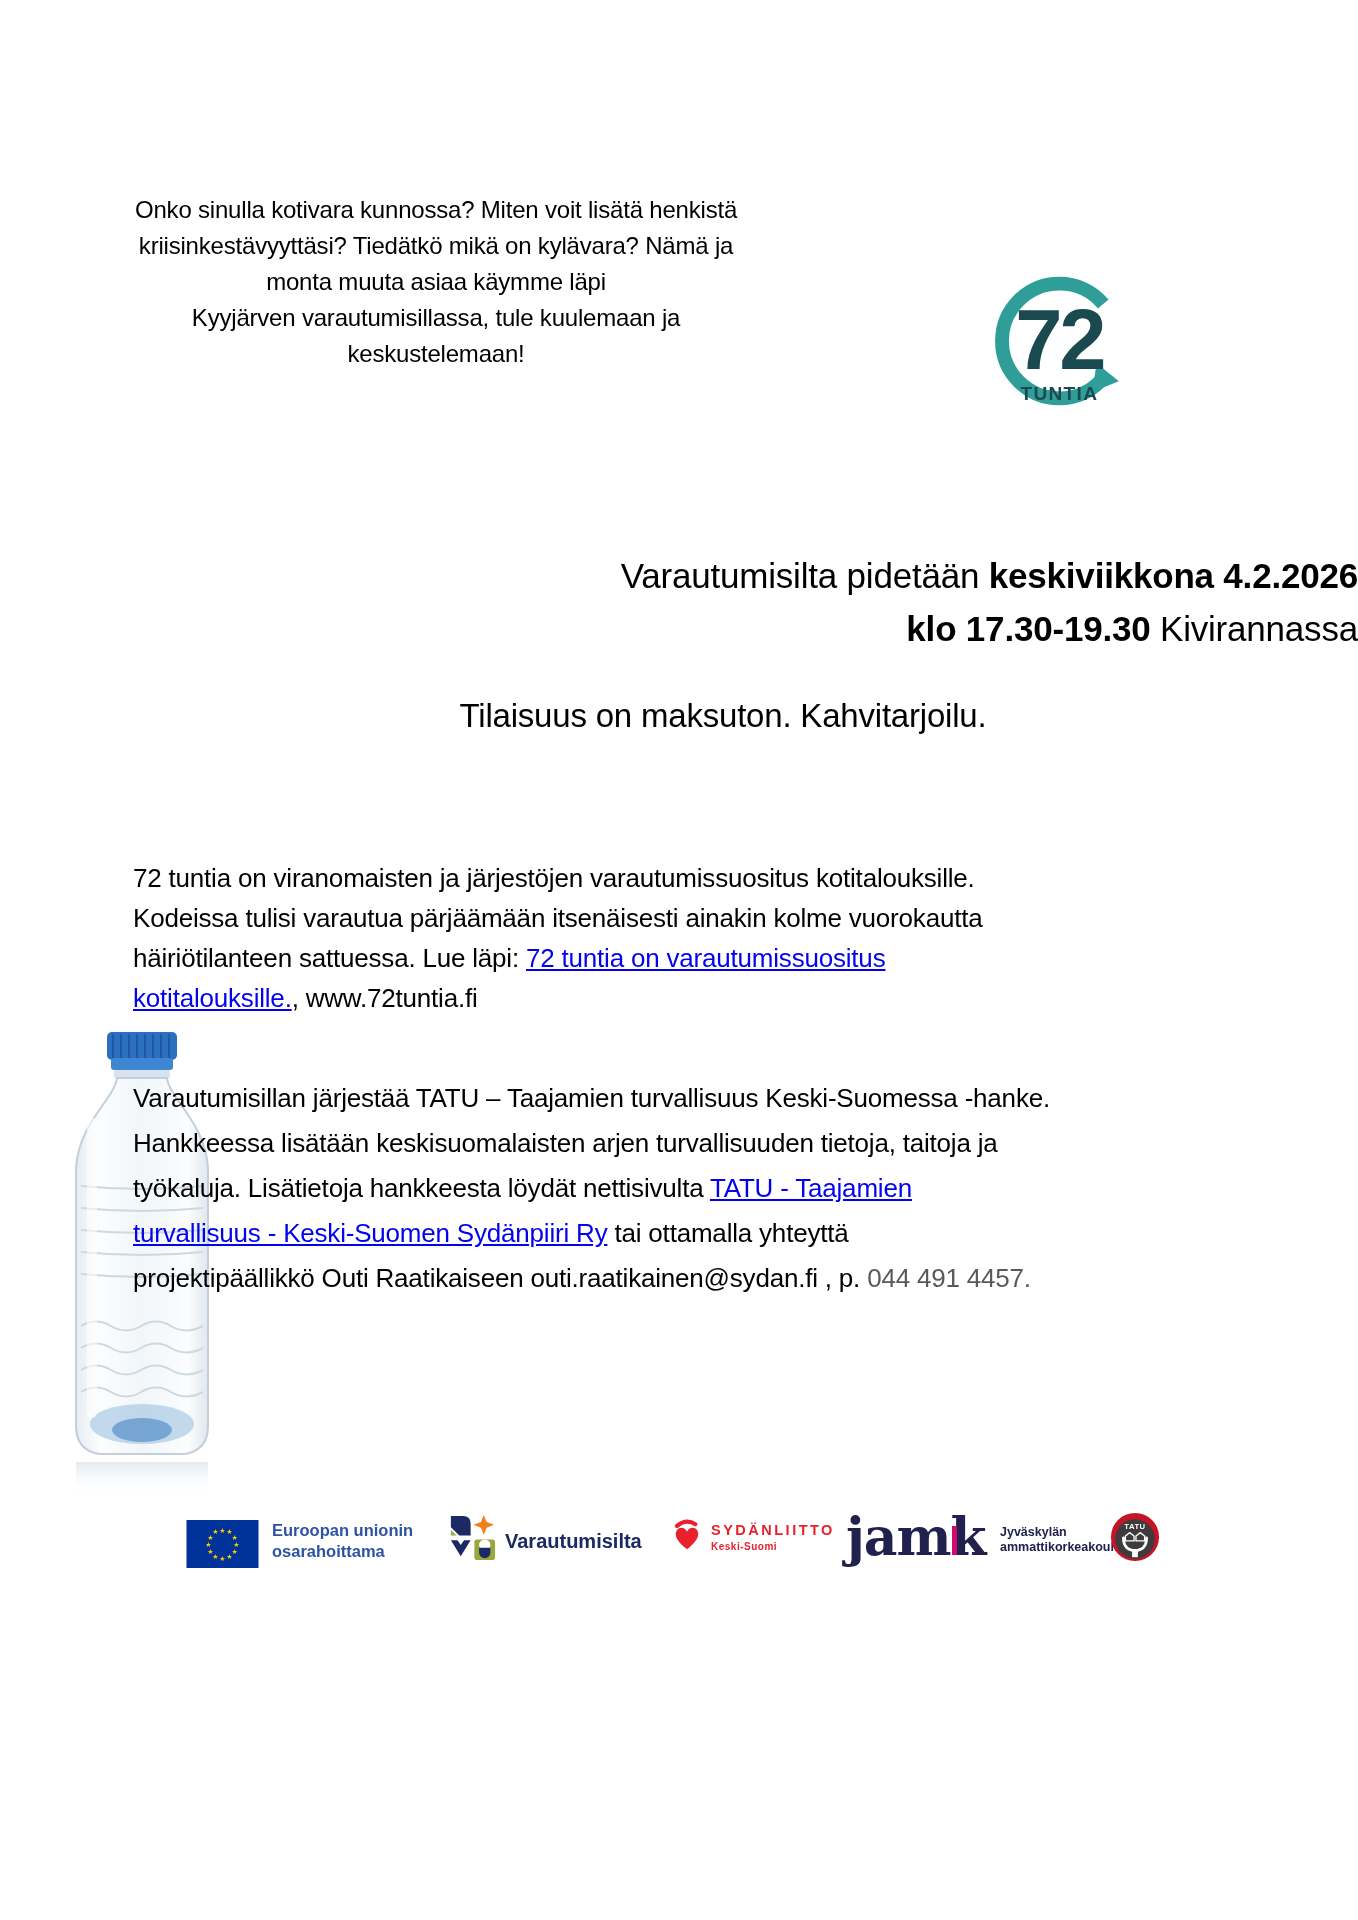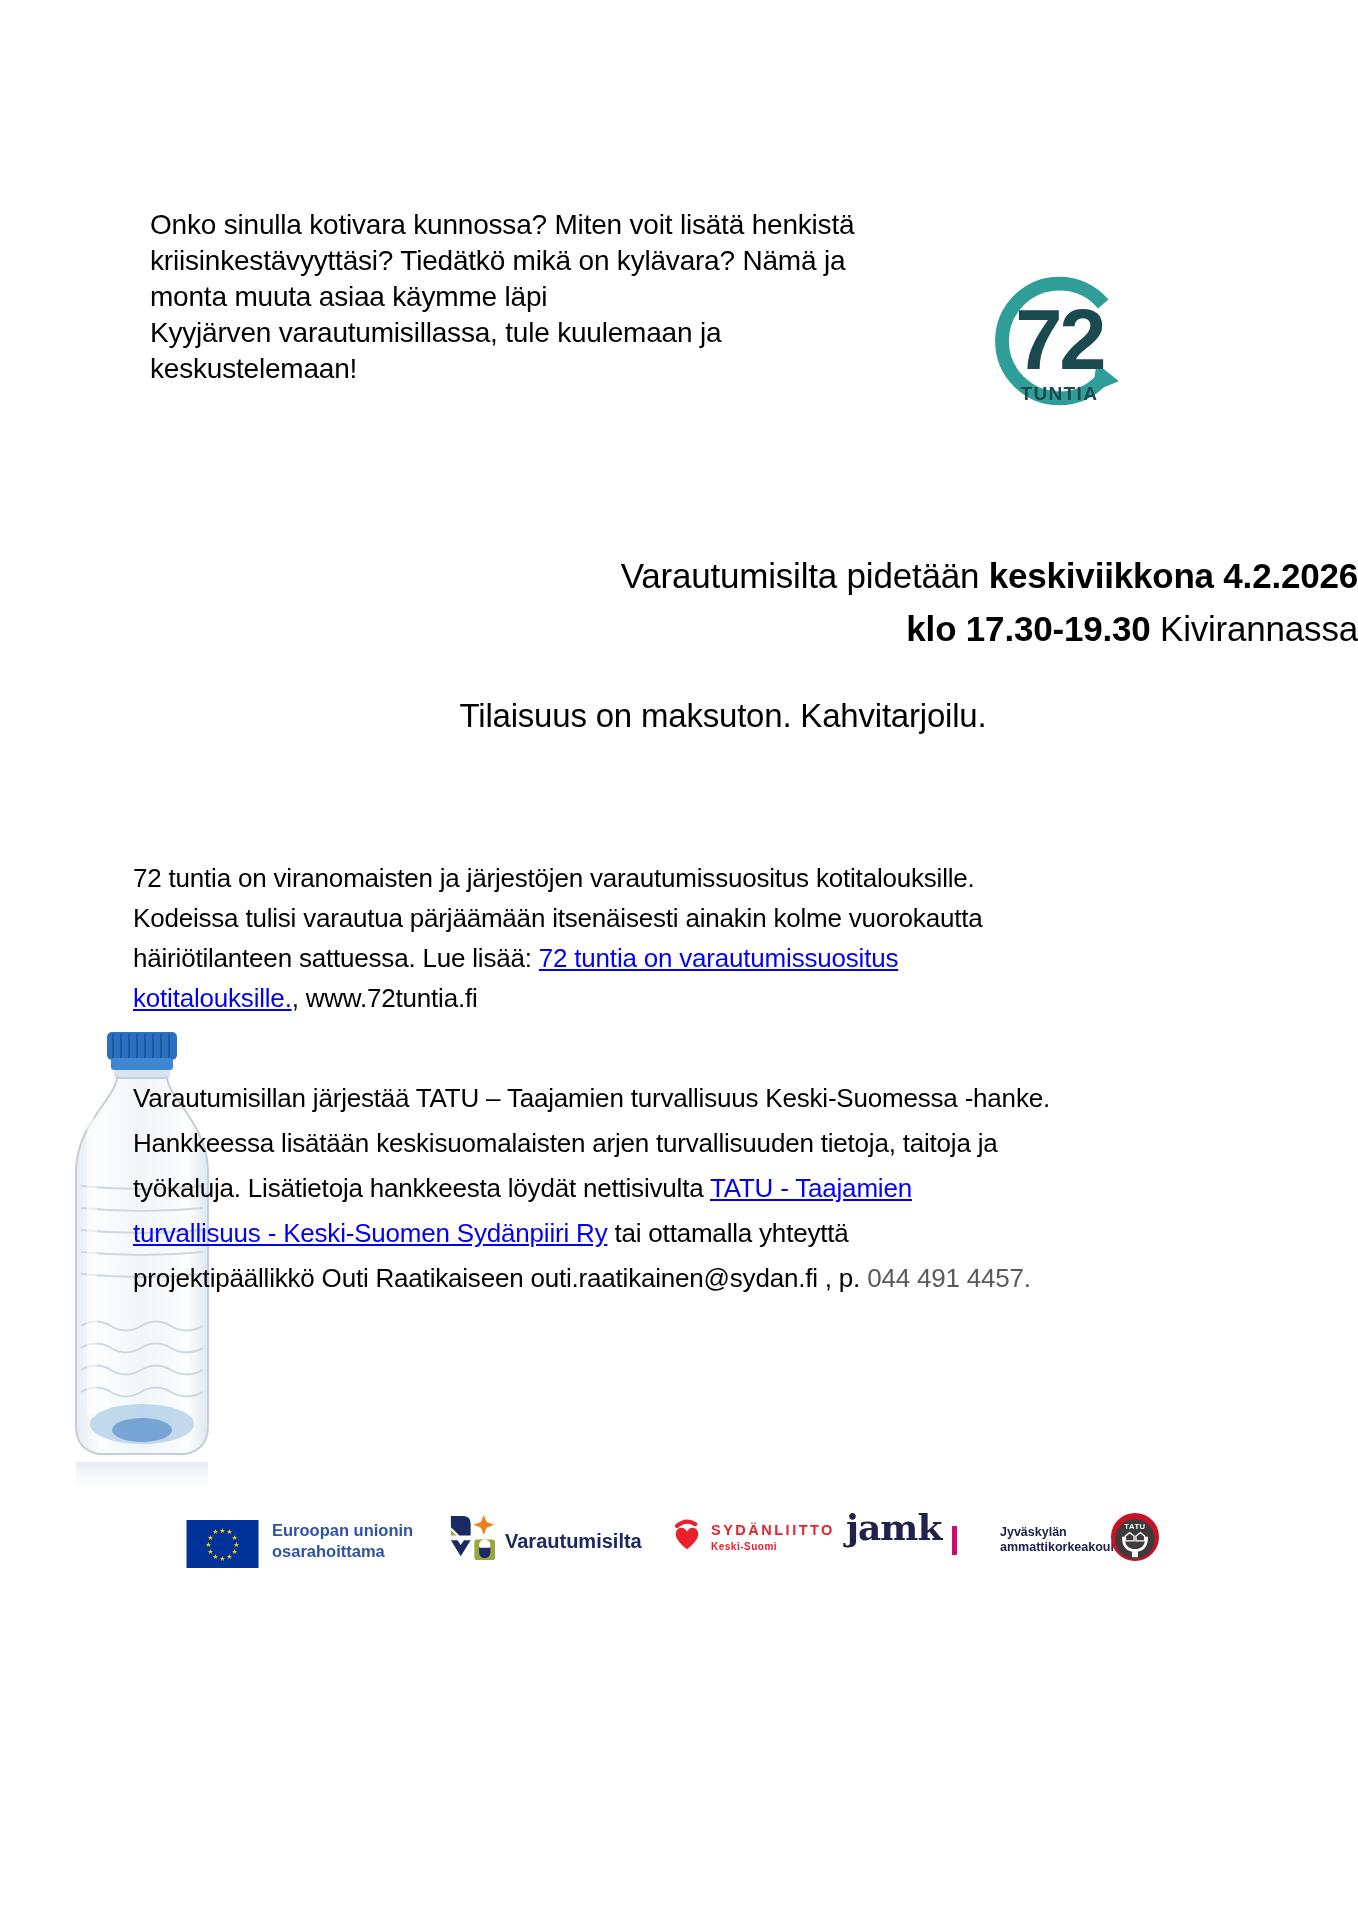--- a/index.html
+++ b/index.html
@@ -1,20 +1,20 @@
 <!DOCTYPE html>
 <html><head>
 <meta charset="utf-8">
 <style>
   html,body{margin:0;padding:0;background:#ffffff;}
   .page{position:relative;width:1358px;height:1920px;background:#ffffff;
         font-family:"Liberation Sans",sans-serif;color:#000;overflow:hidden;}
 
-  .intro{position:absolute;left:133px;top:190px;margin:17px;font-size:28px;line-height:36px;
-         letter-spacing:-0.2px;white-space:pre-line;}
+  .intro{position:absolute;left:133px;top:190px;margin:2px;font-size:24px;line-height:36px;
+         letter-spacing:-0.2px;white-space:pre-line;text-align:center;}
 
   .logo72{position:absolute;left:985px;top:262px;}
 
   .heading{position:absolute;left:0;top:549px;width:100%;font-size:35px;line-height:53px;letter-spacing:-0.2px;}
   .heading .rich-line{text-align:right;white-space:pre;}
 
   .subheading{position:absolute;left:0;top:697px;width:100%;text-align:center;font-size:33px;letter-spacing:-0.2px;padding-left:44px;}
 
   .para{position:absolute;letter-spacing:-0.2px;z-index:2;}
   .para .rich-line{white-space:pre;}
@@ -29,21 +29,21 @@
 
   .f-item{position:absolute;}
   .eu-flag{left:186px;top:1520px;}
   .eu-label{left:272px;top:1520px;font-size:16.5px;font-weight:700;color:#2d53a3;line-height:21px;}
   .elin-icon{left:449px;top:1514px;}
   .elin-label{left:505px;top:1530px;font-size:20px;font-weight:700;color:#1b2a63;}
   .sydan-icon{left:672px;top:1516px;}
   .sydan-label{left:711px;top:1522px;color:#e8212d;}
   .sydan-title{font-size:14.5px;font-weight:700;letter-spacing:2.5px;}
   .sydan-sub{font-size:10px;font-weight:700;margin-top:3px;letter-spacing:0.5px;}
-  .jamk-word{left:846px;top:1506px;font-family:"DejaVu Serif",serif;font-weight:700;font-size:36px;
+  .jamk-word{left:846px;top:1506px;font-family:"DejaVu Serif",serif;font-weight:700;font-size:52px;
              color:#20214c;letter-spacing:-1px;}
   .jamk-bar{left:952px;top:1526px;width:5px;height:29px;background:#d10a6e;}
   .jamk-label{left:968px;top:1525px;font-size:12.5px;font-weight:700;color:#20214c;line-height:15px;margin-left:32px;}
   .tatu-logo{left:1110px;top:1512px;}
 </style>
 </head>
 <body>
 
 <div class="page">
 
@@ -65,21 +65,21 @@
   <div class="heading">
       <div class="rich-line"><span>Varautumisilta pidetään </span><span class="seg-bold">keskiviikkona 4.2.2026</span></div>
       <div class="rich-line"><span class="seg-bold">klo 17.30-19.30</span><span> Kivirannassa</span></div>
     </div>
 
   <div class="subheading">Tilaisuus on maksuton. Kahvitarjoilu.</div>
 
   <div class="para para72">
       <div class="rich-line"><span>72 tuntia on viranomaisten ja järjestöjen varautumissuositus kotitalouksille.</span></div>
       <div class="rich-line"><span>Kodeissa tulisi varautua pärjäämään itsenäisesti ainakin kolme vuorokautta</span></div>
-      <div class="rich-line"><span>häiriötilanteen sattuessa. Lue lisää: </span><span class="seg-link">72 tuntia on varautumissuositus</span></div>
+      <div class="rich-line"><span>häiriötilanteen sattuessa. Lue läpi: </span><span class="seg-link">72 tuntia on varautumissuositus</span></div>
       <div class="rich-line"><span class="seg-link">kotitalouksille.</span><span>, www.72tuntia.fi</span></div>
     </div>
 
   <svg class="bottle" width="170" height="470" viewBox="0 0 170 470">
     <defs>
       <linearGradient id="bodyg" x1="0" y1="0" x2="1" y2="0">
         <stop offset="0" stop-color="#e6edf3"></stop>
           <stop offset="0.18" stop-color="#fbfdfe"></stop>
         <stop offset="0.5" stop-color="#f2f6f9"></stop>
           <stop offset="0.85" stop-color="#fbfdfe"></stop>

